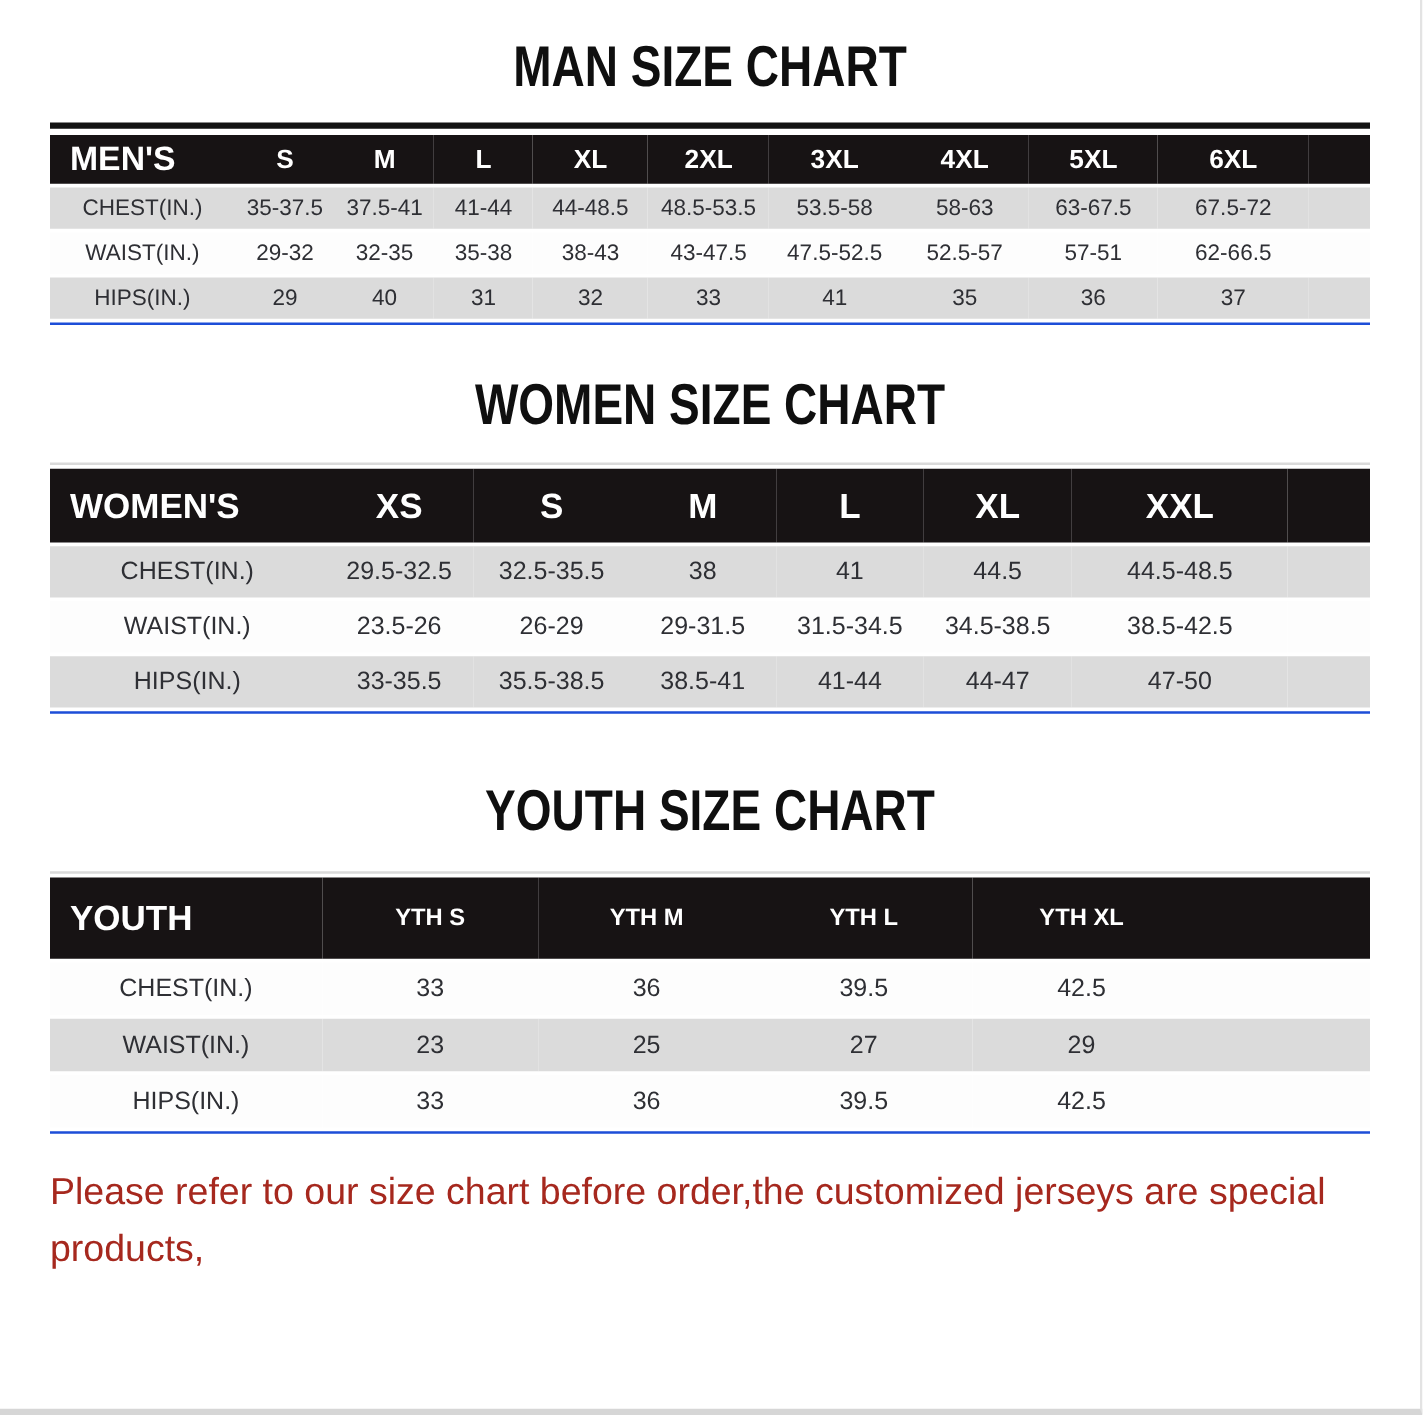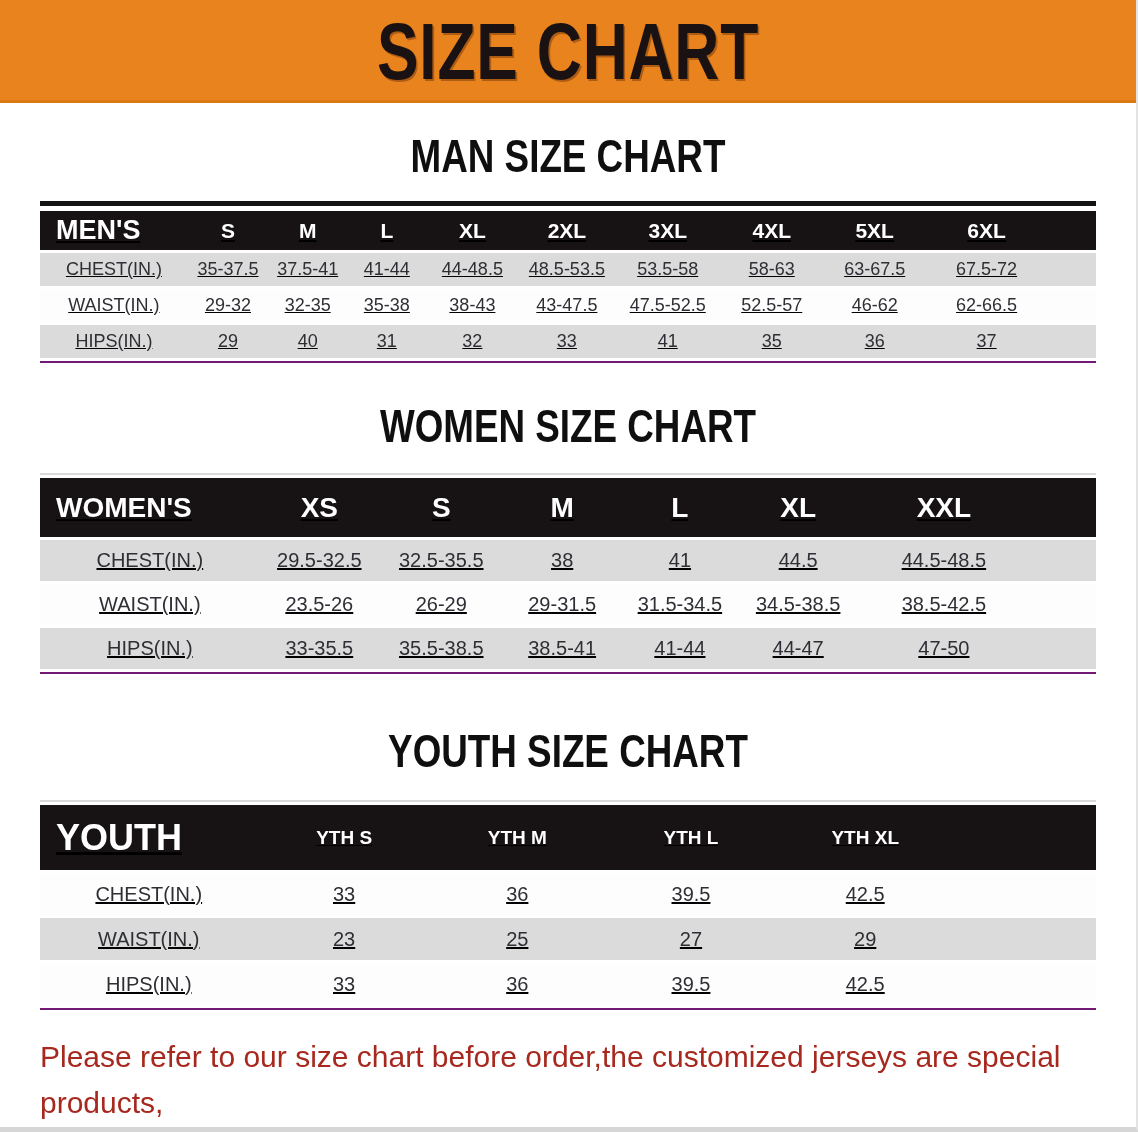--- a/index.html
+++ b/index.html
@@ -15,21 +15,21 @@
                transform:scaleX(0.82) scaleY(1.06); text-shadow:2px 2px 0 rgba(60,20,0,.35); }
 
   
   .section-title { text-align:center; font-weight:bold; color:#0f0f0f; font-size:46px;
                    margin:0; transform:scaleX(0.80); white-space:nowrap; letter-spacing:0px; }
   .title-man   { padding-top:26px; }
   .title-women { padding-top:36px; }
   .title-youth { padding-top:50px; }
 
   
-  .tbl-wrap { margin:0 40px; border-bottom:2px solid #701a75;text-decoration:underline; }
+  .tbl-wrap { margin:0 40px; border-bottom:2px solid #1d4ed8; }
   table.size-tbl { width:100%; border-collapse:separate; border-spacing:0 3px; table-layout:fixed; }
   table.size-tbl thead th { background:#171314; color:#ffffff; white-space:nowrap; overflow:hidden; }
   table.size-tbl thead th.corner { text-align:left; padding-left:16px; font-weight:bold; }
   table.size-tbl thead th { font-weight:bold; }
   table.size-tbl tbody tr.gray  td, table.size-tbl tbody tr.gray  th { background:#dbdbdb; }
   table.size-tbl tbody tr.white td, table.size-tbl tbody tr.white th { background:#fdfdfd; }
   table.size-tbl tbody th, table.size-tbl tbody td { font-weight:normal; color:#2e2f34;
       text-align:center; white-space:nowrap; overflow:hidden; }
 
   
@@ -40,35 +40,32 @@
 
   
   .women { margin-top:20px; border-top:2px solid #dadada; }
   .women thead th { height:57px; font-size:28px; font-weight:normal; }
   .women thead th.corner { font-size:28px; font-weight:bold; }
   .women tbody th, .women tbody td { height:39px; font-size:20px; }
 
   
   .youth { margin-top:22px; border-top:2px solid #dadada; }
   .youth thead th { height:63px; font-size:19px; font-weight:normal; }
-  .youth thead th.corner { font-size:36px; font-weight:bold; }
+  .youth thead th.corner { font-size:28px; font-weight:bold; }
   .youth tbody th, .youth tbody td { height:40px; font-size:20px; }
 
   
   .disclaimer { margin:24px 40px 0 40px; color:#a6281e; font-size:30px; line-height:1.52; }
   .disclaimer p { margin:0; }
 </style>
 </head>
 <body>
 
 <div class="page">
 
-  <header class="banner">
-    <h1>SIZE CHART</h1>
-  </header>
 
   <h2 class="section-title title-man">MAN SIZE CHART</h2>
   <div class="tbl-wrap men">
     <table class="size-tbl men-tbl">
         <colgroup>
           <col style="width: 14%;">
           <col style="width: 7.6%;">
           <col style="width: 7.5%;">
           <col style="width: 7.5%;">
           <col style="width: 8.7%;">
@@ -110,21 +107,21 @@
           </tr>
           <tr class="white">
             <th>WAIST(IN.)</th>
             <td>29-32</td>
             <td>32-35</td>
             <td>35-38</td>
             <td>38-43</td>
             <td>43-47.5</td>
             <td>47.5-52.5</td>
             <td>52.5-57</td>
-            <td>46-62</td>
+            <td>57-51</td>
             <td>62-66.5</td>
             <td></td>
           </tr>
           <tr class="gray">
             <th>HIPS(IN.)</th>
             <td>29</td>
             <td>40</td>
             <td>31</td>
             <td>32</td>
             <td>33</td>

